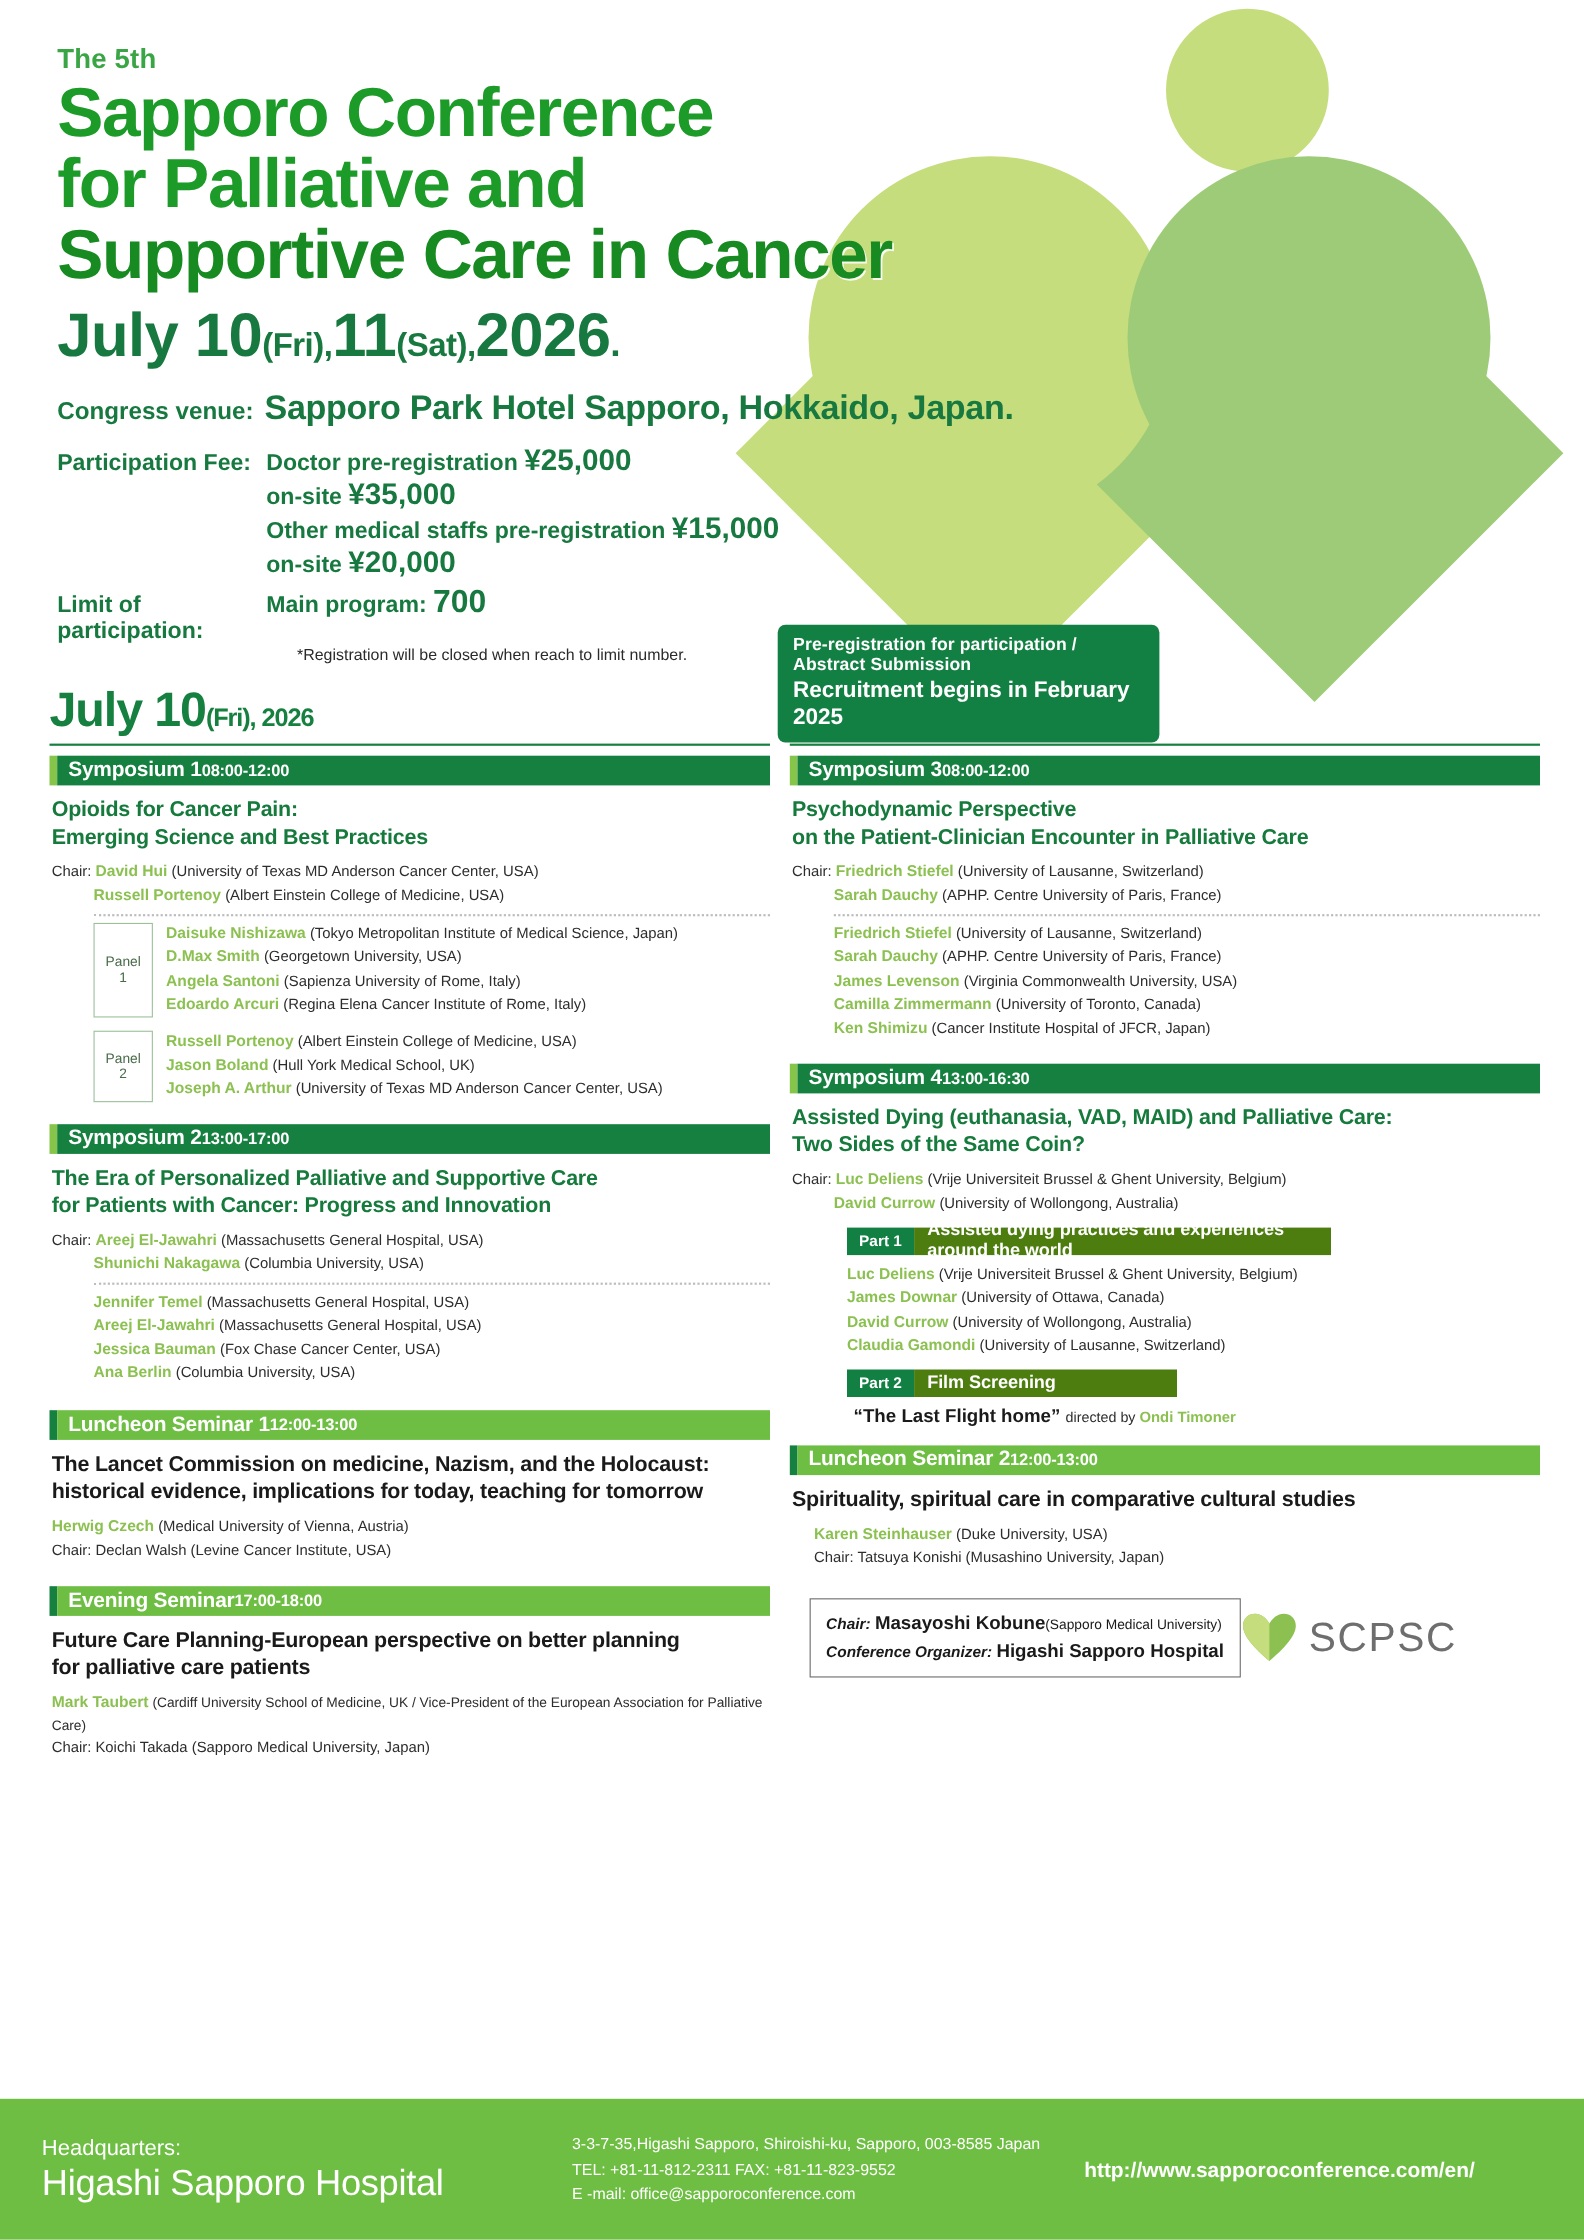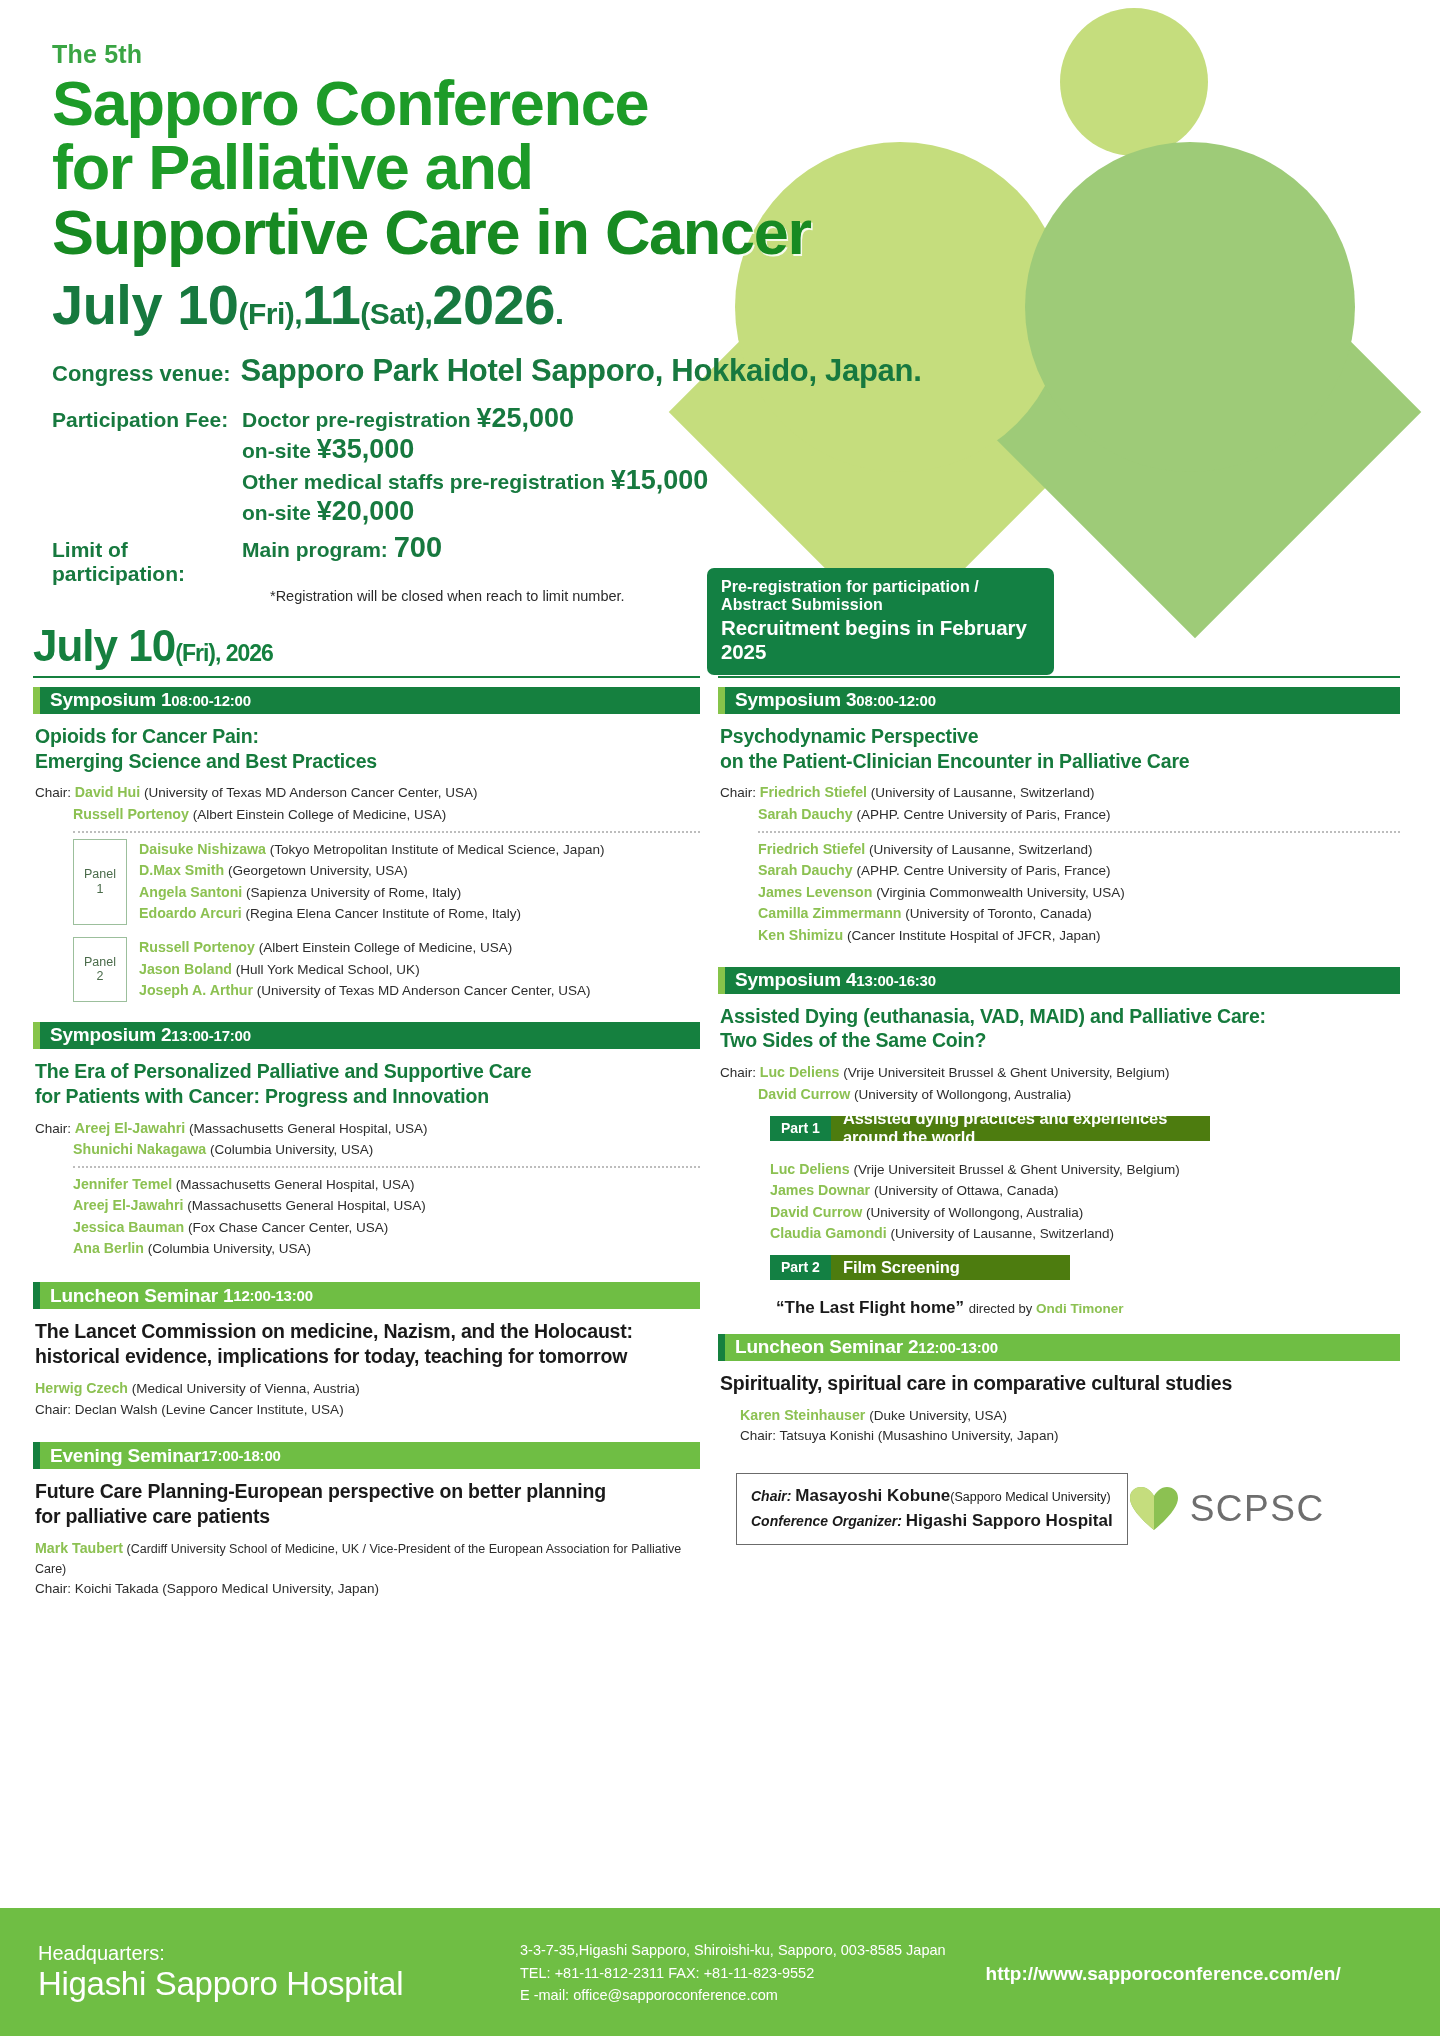--- a/index.html
+++ b/index.html
@@ -102,21 +102,21 @@
     left: 707px; top: 568px;
     width: 347px; padding: 10px 14px 11px 14px;
     background: #138043; border-radius: 7px; color: #fff; z-index: 6;
   }
   .callout-sub { font-size: 16px; font-weight: 700; letter-spacing: .1px; }
   .callout-main { font-size: 20.5px; font-weight: 700; margin-top: 2px; letter-spacing: -.1px; }
 
   
   .program { position: relative; z-index: 5; display: flex; padding: 0 20px 0 0; margin-top: 20px; }
   .col { width: 700px; }
-  .col-left { padding-left: 33px; }
+  .col-left { padding-left: 45px; }
   .col-right { padding-left: 18px; }
 
   .day-title {
     font-size: 44px; font-weight: 700; color: #15803f;
     letter-spacing: -1px; line-height: 1;
   }
   .day-title .sm { font-size: 23px; }
   .day-rule { height: 2px; background: #15803f; margin: 8px 0 9px 0; }
 
   .bar { display: flex; align-items: center; height: 27px; margin: 0 0 10px 0; }
@@ -156,21 +156,21 @@
     display: flex; flex-direction: column;
     align-items: center; justify-content: center;
     font-size: 12.5px; color: #4a6b4a; line-height: 1.15;
     margin-right: 12px;
   }
   .panel-names { flex: 1; }
 
   .speakers { margin: 4px 0 0 40px; }
 
   
-  .part-bar { display: flex; align-items: flex-start; height: 25px; margin: 10px 0 18px 52px; width: 390px; }
+  .part-bar { display: flex; align-items: flex-start; height: 25px; margin: 10px 0 8px 52px; width: 390px; }
   .part-bar .pt {
     background: #138043; color: #fff; font-size: 14px; font-weight: 700;
     height: 25px; display: flex; align-items: center; padding: 0 11px; flex: none;
   }
   .part-bar .pbody {
     background: #4d7c0f; color: #fff; font-size: 16.5px; font-weight: 700;
     height: 25px; display: flex; align-items: center; padding: 0 12px; flex: 1;
     letter-spacing: -.1px;
   }
 

